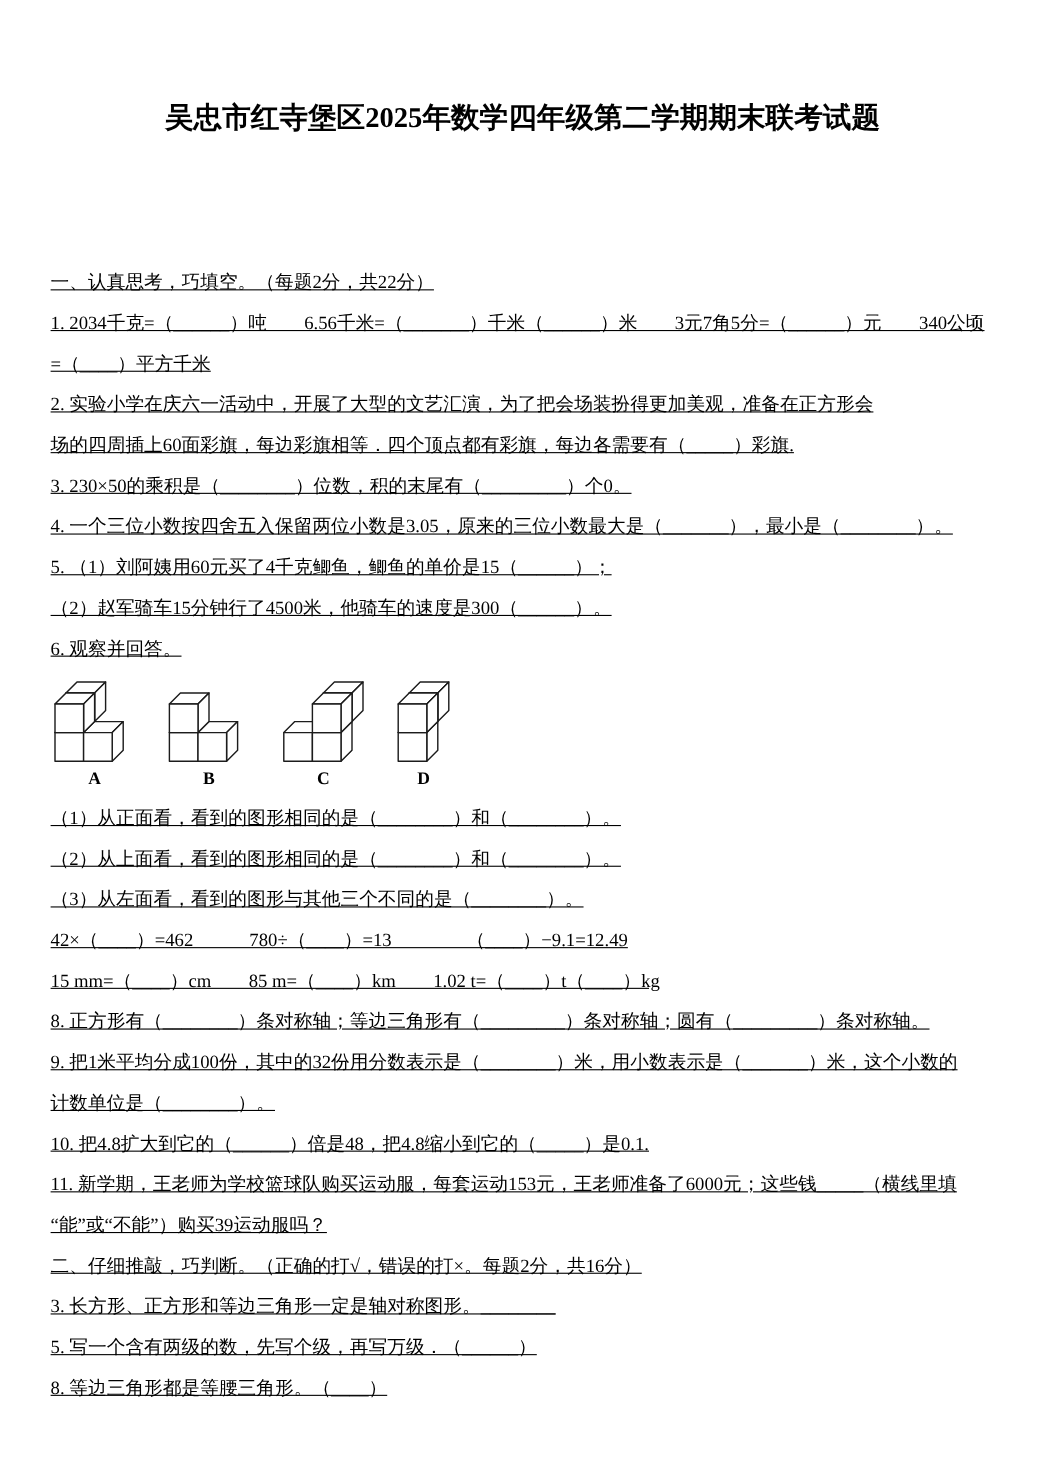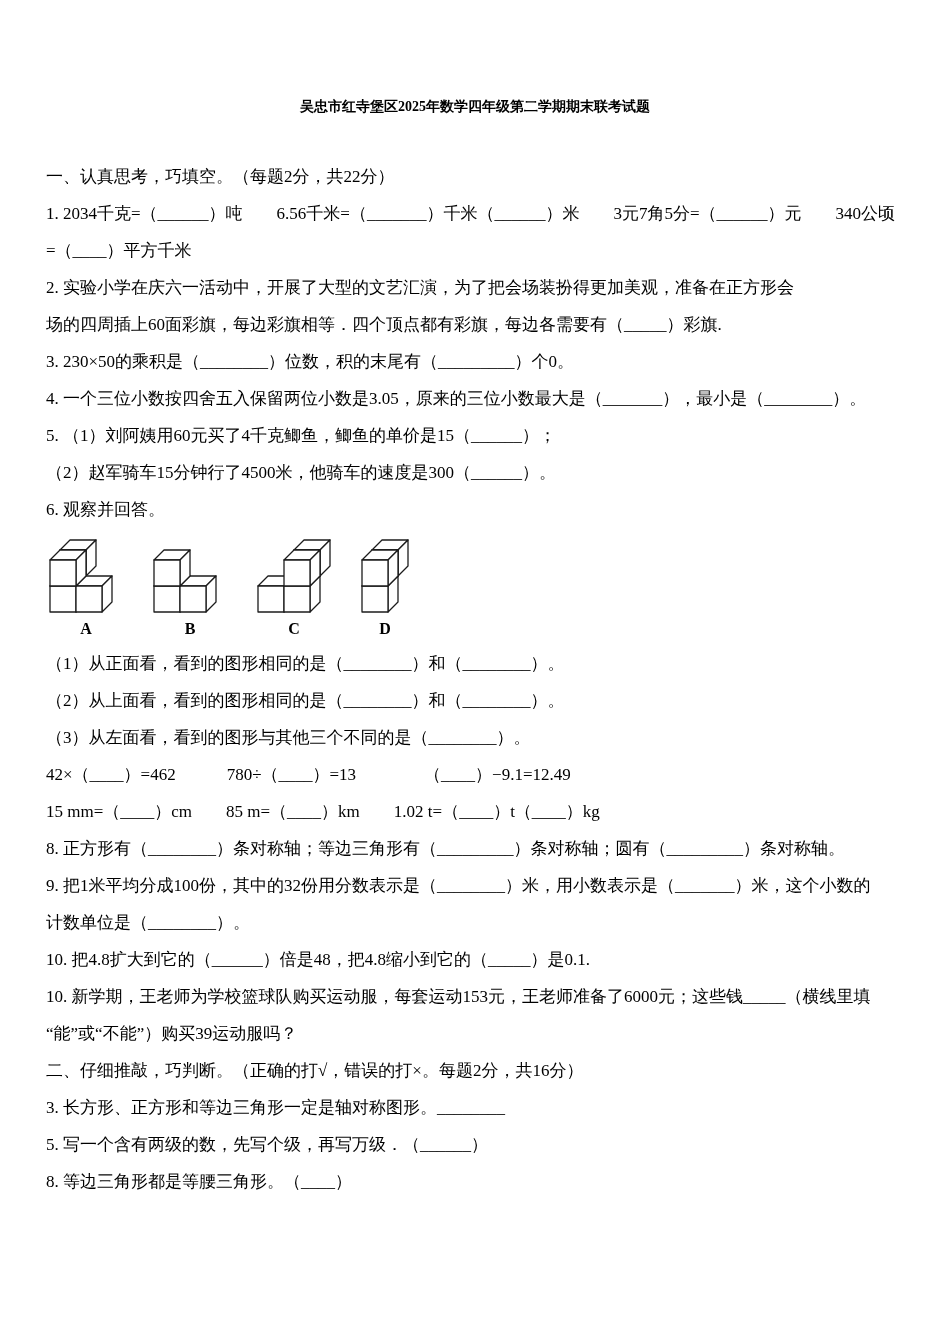--- a/index.html
+++ b/index.html
@@ -9,32 +9,33 @@
       height: 1344px;
       margin: 0 auto;
       background: #ffffff;
       box-sizing: border-box;
       padding: 92px 46px 0 46px;
       font-family: "Liberation Serif", "DejaVu Serif", serif;
       color: #000000;
       overflow: hidden;
     }
     .exam-title {
-      font-size: 14px;
+      font-size: 26px;
       font-weight: 700;
       text-align: center;
-      margin: 0 0 36px 0;
+      margin: 0 0 116px 0;
       line-height: 30px;
     }
     .line {
       margin: 0;
       font-size: 17px;
       line-height: 37px;
       text-align: left;
       word-break: break-all;
+      text-decoration: underline;
     }
     .figures-row {
       display: flex;
       align-items: flex-end;
       gap: 28px;
       margin: 10px 0 4px 2px;
     }
     .figure {
       display: flex;
       flex-direction: column;
@@ -129,20 +130,20 @@
       </div>
       <p class="line">（1）从正面看，看到的图形相同的是（________）和（________）。</p>
       <p class="line">（2）从上面看，看到的图形相同的是（________）和（________）。</p>
       <p class="line">（3）从左面看，看到的图形与其他三个不同的是（________）。</p>
       <p class="line">42×（____）=462　　　780÷（____）=13　　　　（____）−9.1=12.49</p>
       <p class="line">15 mm=（____）cm　　85 m=（____）km　　1.02 t=（____）t（____）kg</p>
       <p class="line">8. 正方形有（________）条对称轴；等边三角形有（_________）条对称轴；圆有（_________）条对称轴。</p>
       <p class="line">9. 把1米平均分成100份，其中的32份用分数表示是（________）米，用小数表示是（_______）米，这个小数的</p>
       <p class="line">计数单位是（________）。</p>
       <p class="line">10. 把4.8扩大到它的（______）倍是48，把4.8缩小到它的（_____）是0.1.</p>
-      <p class="line">10. 新学期，王老师为学校篮球队购买运动服，每套运动153元，王老师准备了6000元；这些钱_____（横线里填</p>
+      <p class="line">11. 新学期，王老师为学校篮球队购买运动服，每套运动153元，王老师准备了6000元；这些钱_____（横线里填</p>
       <p class="line">“能”或“不能”）购买39运动服吗？</p>
       <p class="line">二、仔细推敲，巧判断。（正确的打√，错误的打×。每题2分，共16分）</p>
       <p class="line">3. 长方形、正方形和等边三角形一定是轴对称图形。________</p>
       <p class="line">5. 写一个含有两级的数，先写个级，再写万级．（______）</p>
       <p class="line">8. 等边三角形都是等腰三角形。（____）</p>
     </div>
 </div>
 
 </body></html>

